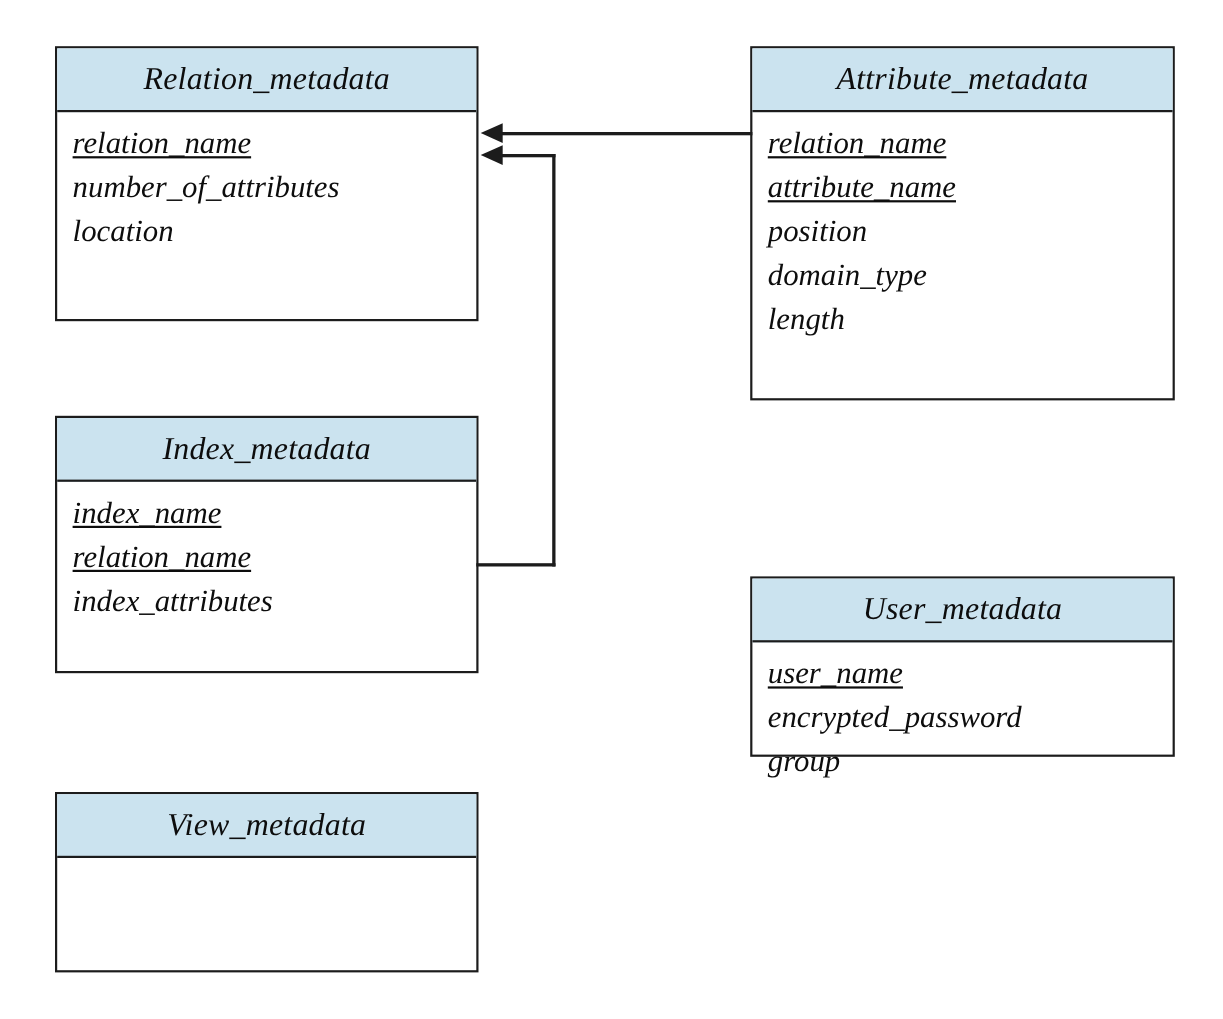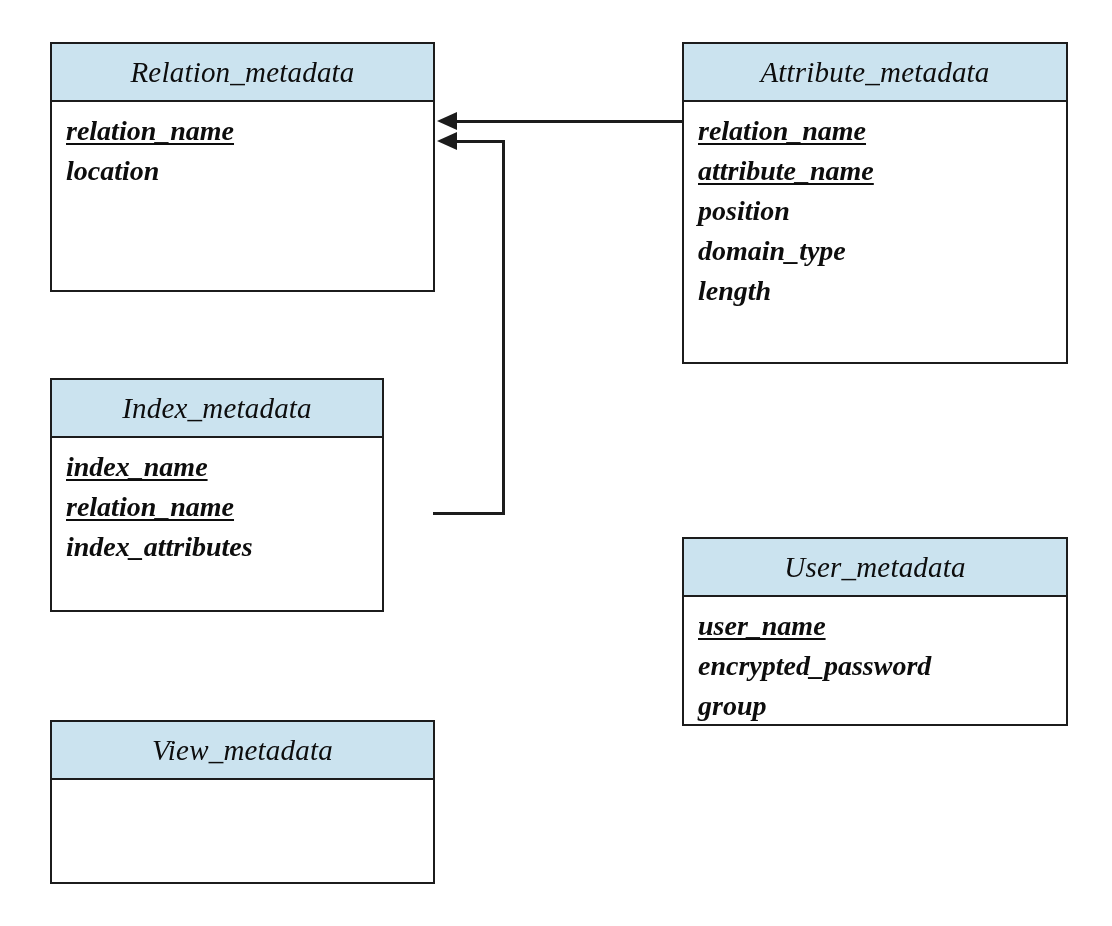--- a/index.html
+++ b/index.html
@@ -36,21 +36,20 @@
   .entity-title {
     font-style: italic;
     font-size: 29px;
     color: #0d0d0d;
     letter-spacing: 0.2px;
     white-space: nowrap;
   }
   .entity-body {
     box-sizing: border-box;
     padding: 9px 0 8px 14px;
-    font-weight: bold;
   }
   .attr {
     font-style: italic;
     font-size: 28px;
     line-height: 40px;
     color: #0d0d0d;
     white-space: nowrap;
     display: block;
   }
   .attr.pk {
@@ -79,49 +78,50 @@
 <body>
 
 <div id="canvas">
 
   <div class="entity" style="left:50px; top:42px; width:385px; height:250px;">
     <div class="entity-header">
       <span class="entity-title">Relation_metadata</span>
     </div>
     <div class="entity-body">
       <span class="attr pk">relation_name</span>
+      <span class="attr">number_of_attributes</span>
       <span class="attr">location</span>
     </div>
   </div>
 
   <div class="entity" style="left:682px; top:42px; width:386px; height:322px;">
     <div class="entity-header">
       <span class="entity-title">Attribute_metadata</span>
     </div>
     <div class="entity-body">
       <span class="attr pk">relation_name</span>
       <span class="attr pk">attribute_name</span>
       <span class="attr">position</span>
       <span class="attr">domain_type</span>
       <span class="attr">length</span>
     </div>
   </div>
 
-  <div class="entity" style="left:50px; top:378px; width:334px; height:234px;">
+  <div class="entity" style="left:50px; top:378px; width:385px; height:234px;">
     <div class="entity-header">
       <span class="entity-title">Index_metadata</span>
     </div>
     <div class="entity-body">
       <span class="attr pk">index_name</span>
       <span class="attr pk">relation_name</span>
       <span class="attr">index_attributes</span>
     </div>
   </div>
 
-  <div class="entity" style="left:682px; top:537px; width:386px; height:189px;">
+  <div class="entity" style="left:682px; top:524px; width:386px; height:164px;">
     <div class="entity-header">
       <span class="entity-title">User_metadata</span>
     </div>
     <div class="entity-body">
       <span class="attr pk">user_name</span>
       <span class="attr">encrypted_password</span>
       <span class="attr">group</span>
     </div>
   </div>
 

